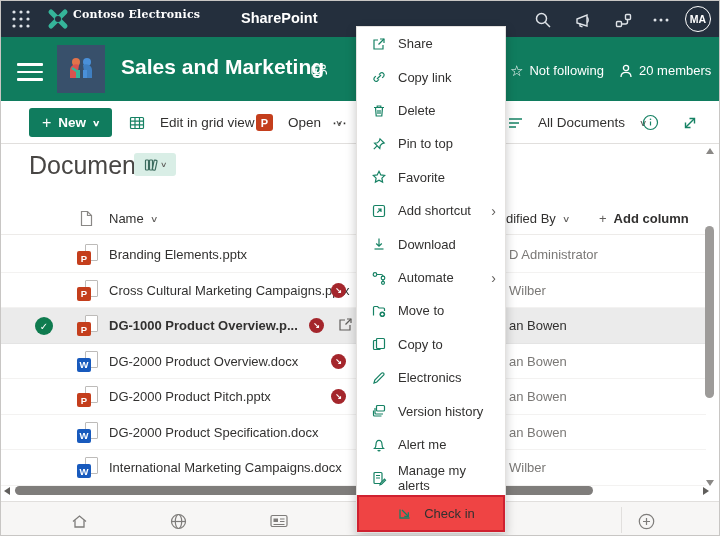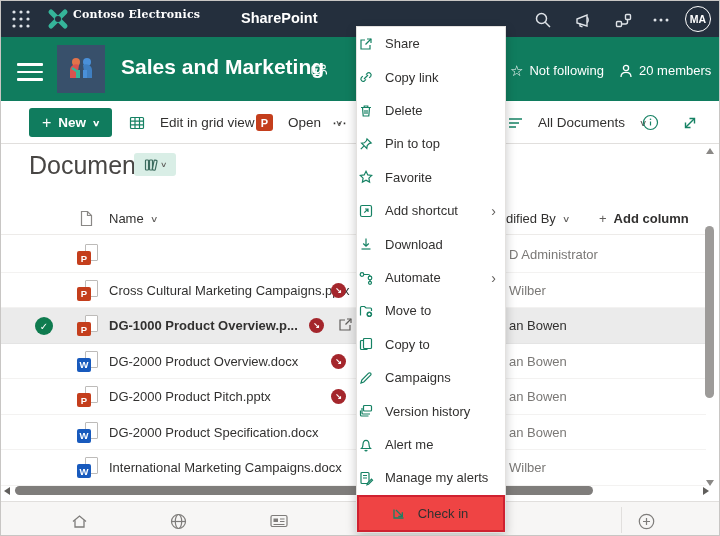--- a/index.html
+++ b/index.html
@@ -104,21 +104,21 @@
   .footer { position:absolute; left:0; top:500px; width:720px; height:36px; background:#f7f6f5;
             border-top:1px solid #e1dfdd; }
   .f-icon { position:absolute; top:8px; width:22px; height:22px; display:flex; align-items:center;
             justify-content:center; cursor:pointer; }
   .f-div { position:absolute; left:620px; top:5px; width:1px; height:26px; background:#e1dfdd; }
 
   
   .menu { position:absolute; left:355px; top:25px; width:150px; height:507px; background:#fff;
           border:1px solid #e3e1df; box-shadow:0 4px 10px rgba(0,0,0,.22); z-index:50;
           display:flex; flex-direction:column; }
-  .menu-item { flex:1; display:flex; align-items:center; gap:11px; padding:0 4px 0 1px;
+  .menu-item { flex:1; display:flex; align-items:center; gap:11px; padding:0 4px 0 14px;
                font-size:13px; color:#323130; cursor:pointer; position:relative; }
   .menu-item svg { flex:0 0 auto; }
   .menu-item .sub { position:absolute; right:9px; color:#605e5c; font-size:14px; }
   .menu-item.highlight { border:2px solid #cf2130; background:#ef4444;justify-content:center; }
 </style>
 </head>
 <body>
 
 <div class="screen">
 
@@ -287,20 +287,21 @@
       <span style="font-weight:400;color:#605e5c">+</span>
       <span>Add column</span>
     </span>
   </div>
 
   <div class="row" style="top:236px">
     <span class="ficon">
         <span class="page"></span>
         <span class="tile pptx">P</span>
       </span>
+    <span class="fname">Branding Elements.pptx</span>
     <span class="mby">D Administrator</span>
   </div>
 
   <div class="row" style="top:271.5px">
     <span class="ficon">
         <span class="page"></span>
         <span class="tile pptx">P</span>
       </span>
     <span class="fname">Cross Cultural Marketing Campaigns.pptx</span>
     <span class="badge" style="left:330px">↘</span>
@@ -480,21 +481,21 @@
       <svg width="16" height="16" viewBox="0 0 16 16" fill="none" stroke="#168264" stroke-width="1.2">
           <rect x="5.5" y="2.5" width="8" height="10" rx="1"></rect>
           <path d="M5.5 4.5H3.5a1 1 0 00-1 1v7a1 1 0 001 1h6"></path>
         </svg>
       <span>Copy to</span>
     </div>
     <div class="menu-item">
       <svg width="16" height="16" viewBox="0 0 16 16" fill="none" stroke="#168264" stroke-width="1.2">
           <path d="M3 13l.8-3 6.8-6.8a1.4 1.4 0 012 2L5.8 12z"></path>
         </svg>
-      <span>Campaigns</span>
+      <span>Electronics</span>
     </div>
     <div class="menu-item">
       <svg width="16" height="16" viewBox="0 0 16 16" fill="none" stroke="#168264" stroke-width="1.2">
           <rect x="5.5" y="2.5" width="8" height="5.5" rx="1"></rect>
           <path d="M4 5v5a1 1 0 001 1h7"></path>
           <path d="M2.5 7.5v4.5a1 1 0 001 1h7"></path>
         </svg>
       <span>Version history</span>
     </div>
     <div class="menu-item">

